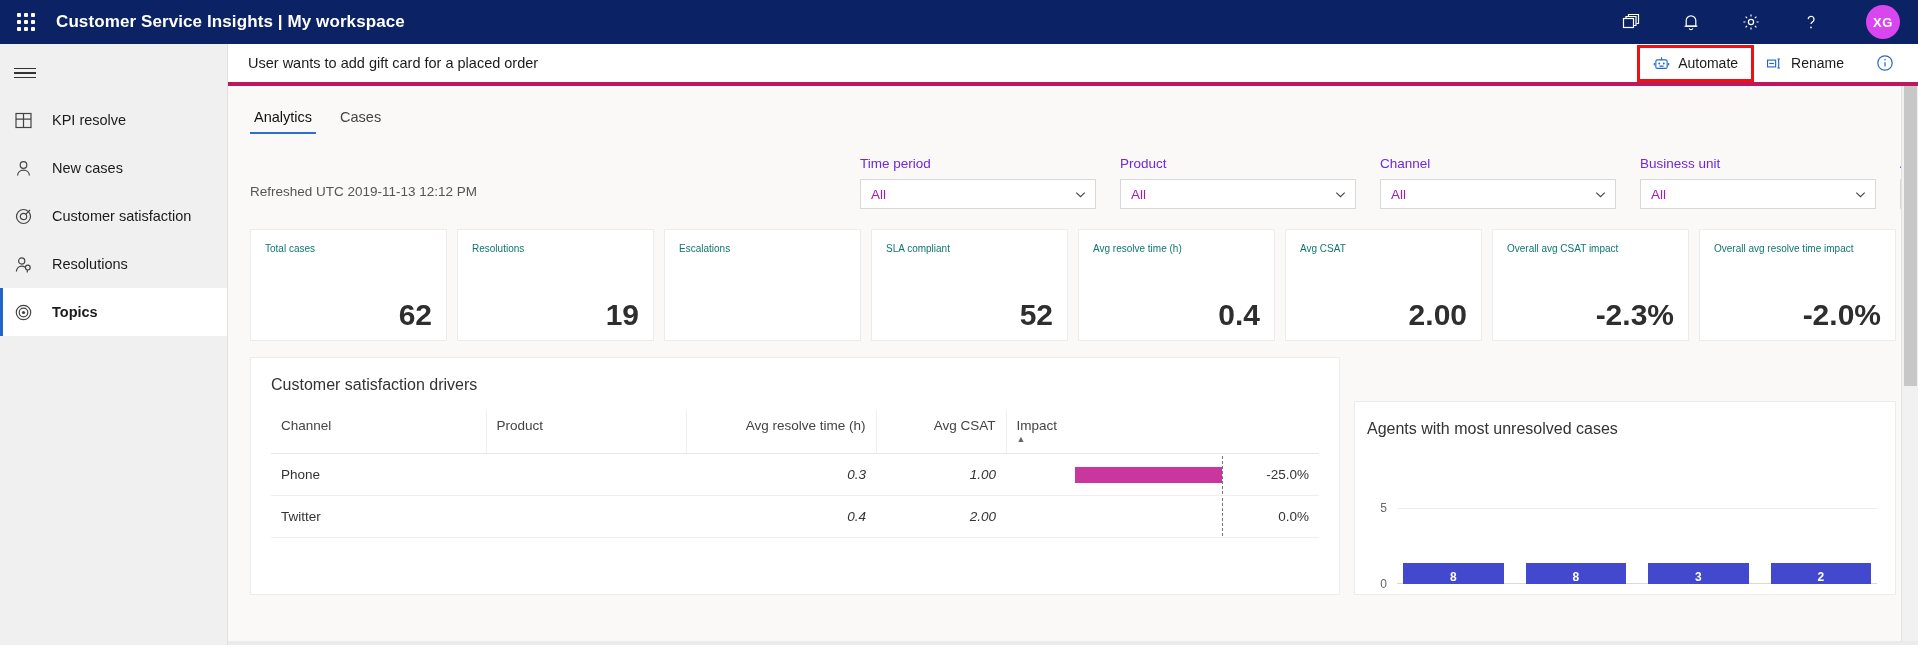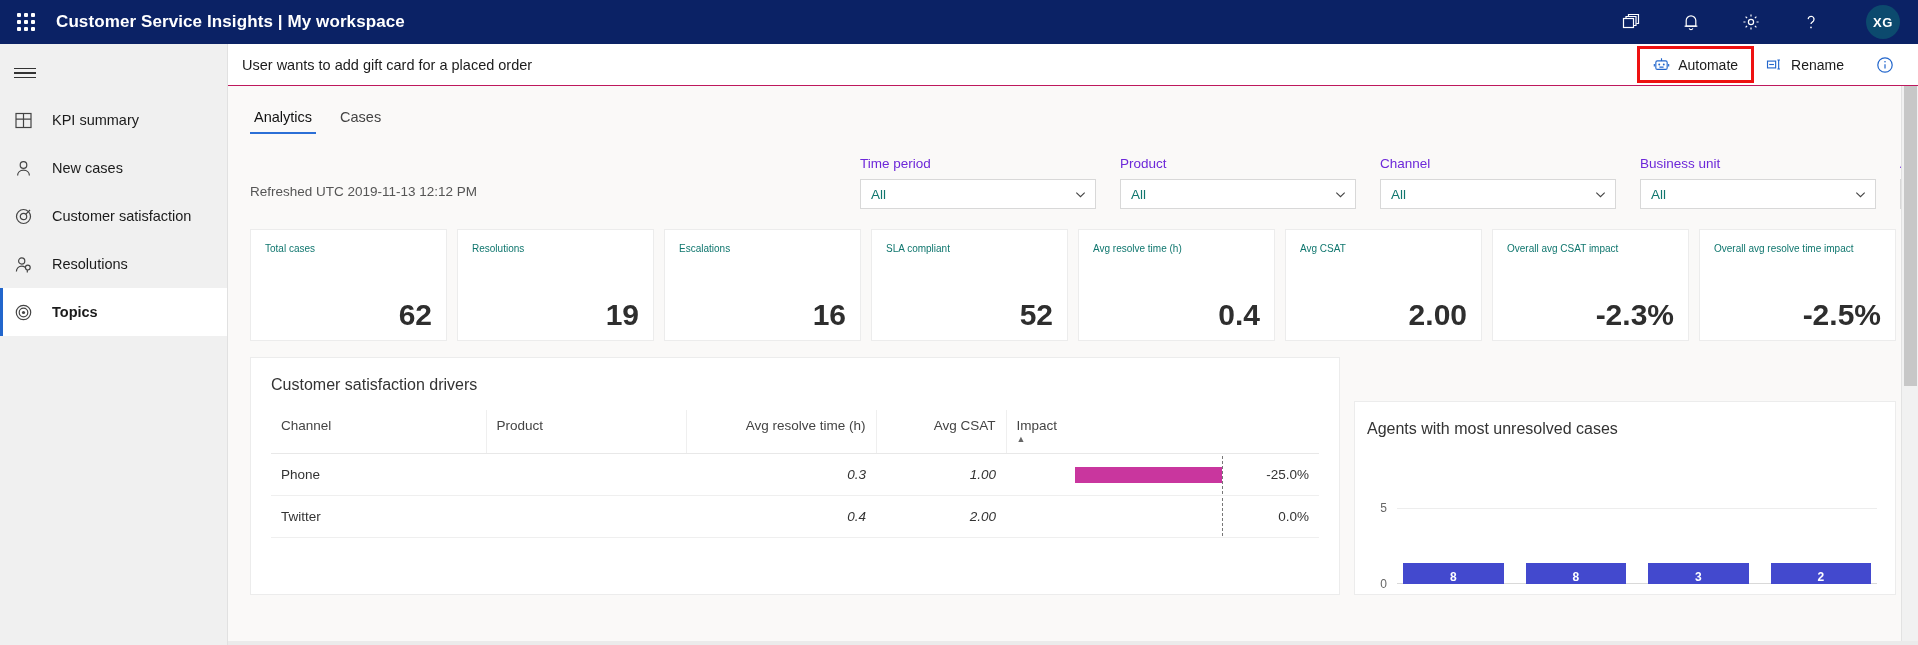--- a/index.html
+++ b/index.html
@@ -25,21 +25,21 @@
   .app-title {
     font-size: 17px; font-weight: bold; letter-spacing: .1px;
     margin-left: 12px; white-space: nowrap; color:#ffffff;
   }
   .topnav-spacer { flex: 1 1 auto; }
   .topnav-icons { display: flex; align-items: center; gap: 34px; }
   .tn-icon { width: 26px; height: 26px; display:flex; align-items:center; justify-content:center; cursor:pointer; color:#ffffff; }
   .tn-icon svg { display:block; }
   .avatar {
     width: 34px; height: 34px; border-radius: 50%;
-    background: #0c4a6e; color: #ffffff;
+    background: #d946ef; color: #ffffff;
     display:flex; align-items:center; justify-content:center;
     font-size: 13px; font-weight: bold; letter-spacing:.5px;
     margin-left: 8px; cursor:pointer;
   }
 
   
   .body { flex: 1 1 auto; display: flex; min-height: 0; }
 
   
   .sidebar {
@@ -61,22 +61,22 @@
   }
   .nav-ic { width:30px; height:22px; display:flex; align-items:center; color:#444; }
   .nav-ic svg { display:block; }
   .nav-label { margin-left: 8px; white-space:nowrap; }
 
   
   .main { flex:1 1 auto; min-width:0; display:flex; flex-direction:column; background:#faf9f8; position:relative; }
 
   .cmdbar {
     height: 42px; flex:0 0 42px; background:#ffffff;
-    border-bottom: 1px solid #be185d;
-    display:flex; align-items:center; padding: 0 14px 0 14px;
+    border-bottom: 4px solid #be185d;
+    display:flex; align-items:center; padding: 0 14px 0 20px;
   }
   .cmd-title { font-size: 14.5px; color:#1b1b1b; white-space:nowrap; }
   .cmd-spacer { flex:1 1 auto; }
   .cmd-actions { display:flex; align-items:center; gap: 4px; }
   .cmd-btn {
     display:flex; align-items:center; gap:8px;
     padding: 6px 12px; font-size:14px; color:#1b1b1b; cursor:pointer;
     background:transparent; border:none; white-space:nowrap;
     font-family:"Liberation Sans", sans-serif;
   }
@@ -96,21 +96,21 @@
 
   .filterbar { display:flex; align-items:flex-end; padding: 22px 22px 0 22px; gap: 0; }
   .refreshed { font-size: 13.5px; color:#555; padding-bottom: 10px; white-space:nowrap; width: 610px; flex:0 0 610px; }
   .filters { display:flex; gap: 24px; }
   .filter { display:flex; flex-direction:column; }
   .filter-label { font-size:13.5px; color:#6d28d9; margin-bottom: 8px; white-space:nowrap; }
   .select {
     width: 236px; height: 30px; background:#ffffff; border:1px solid #d8d8d8;
     display:flex; align-items:center; padding: 0 8px 0 10px; cursor:pointer;
   }
-  .select .val { flex:1 1 auto; font-size:13.5px; color:#0f766e; }
+  .select .val { flex:1 1 auto; font-size:13.5px; color:#a21caf; }
   .select .chev { color:#444; display:flex; }
 
   
   .kpis { display:flex; gap: 10px; padding: 20px 22px 0 22px; }
   .kpi {
     flex: 1 1 0; min-width:0; height: 112px; background:#ffffff;
     border: 1px solid #ececec; padding: 13px 14px 10px 14px;
     display:flex; flex-direction:column; justify-content:space-between;
     cursor:pointer;
   }
@@ -229,21 +229,21 @@
           </div>
       </div>
 
       <div class="nav-item">
         <span class="nav-ic">
           <svg width="19" height="19" viewBox="0 0 19 19" fill="none" stroke="currentColor" stroke-width="1.2">
             <rect x="2" y="2.5" width="15" height="14"></rect>
               <path d="M2 8.2h15M9.5 8.2v8.3M9.5 2.5v5.7"></path>
           </svg>
         </span>
-        <span class="nav-label">KPI summary</span>
+        <span class="nav-label">KPI resolve</span>
       </div>
 
       <div class="nav-item">
         <span class="nav-ic">
           <svg width="19" height="19" viewBox="0 0 19 19" fill="none" stroke="currentColor" stroke-width="1.2">
             <circle cx="9.5" cy="6" r="3.3"></circle>
               <path d="M3.6 16.6c0-3.4 2.6-5.5 5.9-5.5s5.9 2.1 5.9 5.5"></path>
           </svg>
         </span>
         <span class="nav-label">New cases</span>
@@ -395,41 +395,40 @@
           <div class="kpi">
             <div class="kpi-label">Total cases</div>
             <div class="kpi-value">62</div>
           </div>
           <div class="kpi">
             <div class="kpi-label">Resolutions</div>
             <div class="kpi-value">19</div>
           </div>
           <div class="kpi">
             <div class="kpi-label">Escalations</div>
-            <div class="kpi-value">16</div>
           </div>
           <div class="kpi">
             <div class="kpi-label">SLA compliant</div>
             <div class="kpi-value">52</div>
           </div>
           <div class="kpi">
             <div class="kpi-label">Avg resolve time (h)</div>
             <div class="kpi-value">0.4</div>
           </div>
           <div class="kpi">
             <div class="kpi-label">Avg CSAT</div>
             <div class="kpi-value">2.00</div>
           </div>
           <div class="kpi">
             <div class="kpi-label">Overall avg CSAT impact</div>
             <div class="kpi-value">-2.3%</div>
           </div>
           <div class="kpi">
             <div class="kpi-label">Overall avg resolve time impact</div>
-            <div class="kpi-value">-2.5%</div>
+            <div class="kpi-value">-2.0%</div>
           </div>
         </div>
 
         <div class="panels">
 
           <div class="panel drivers">
             <div class="panel-title">Customer satisfaction drivers</div>
             <table class="drivers-table">
               <thead>
                 <tr>

